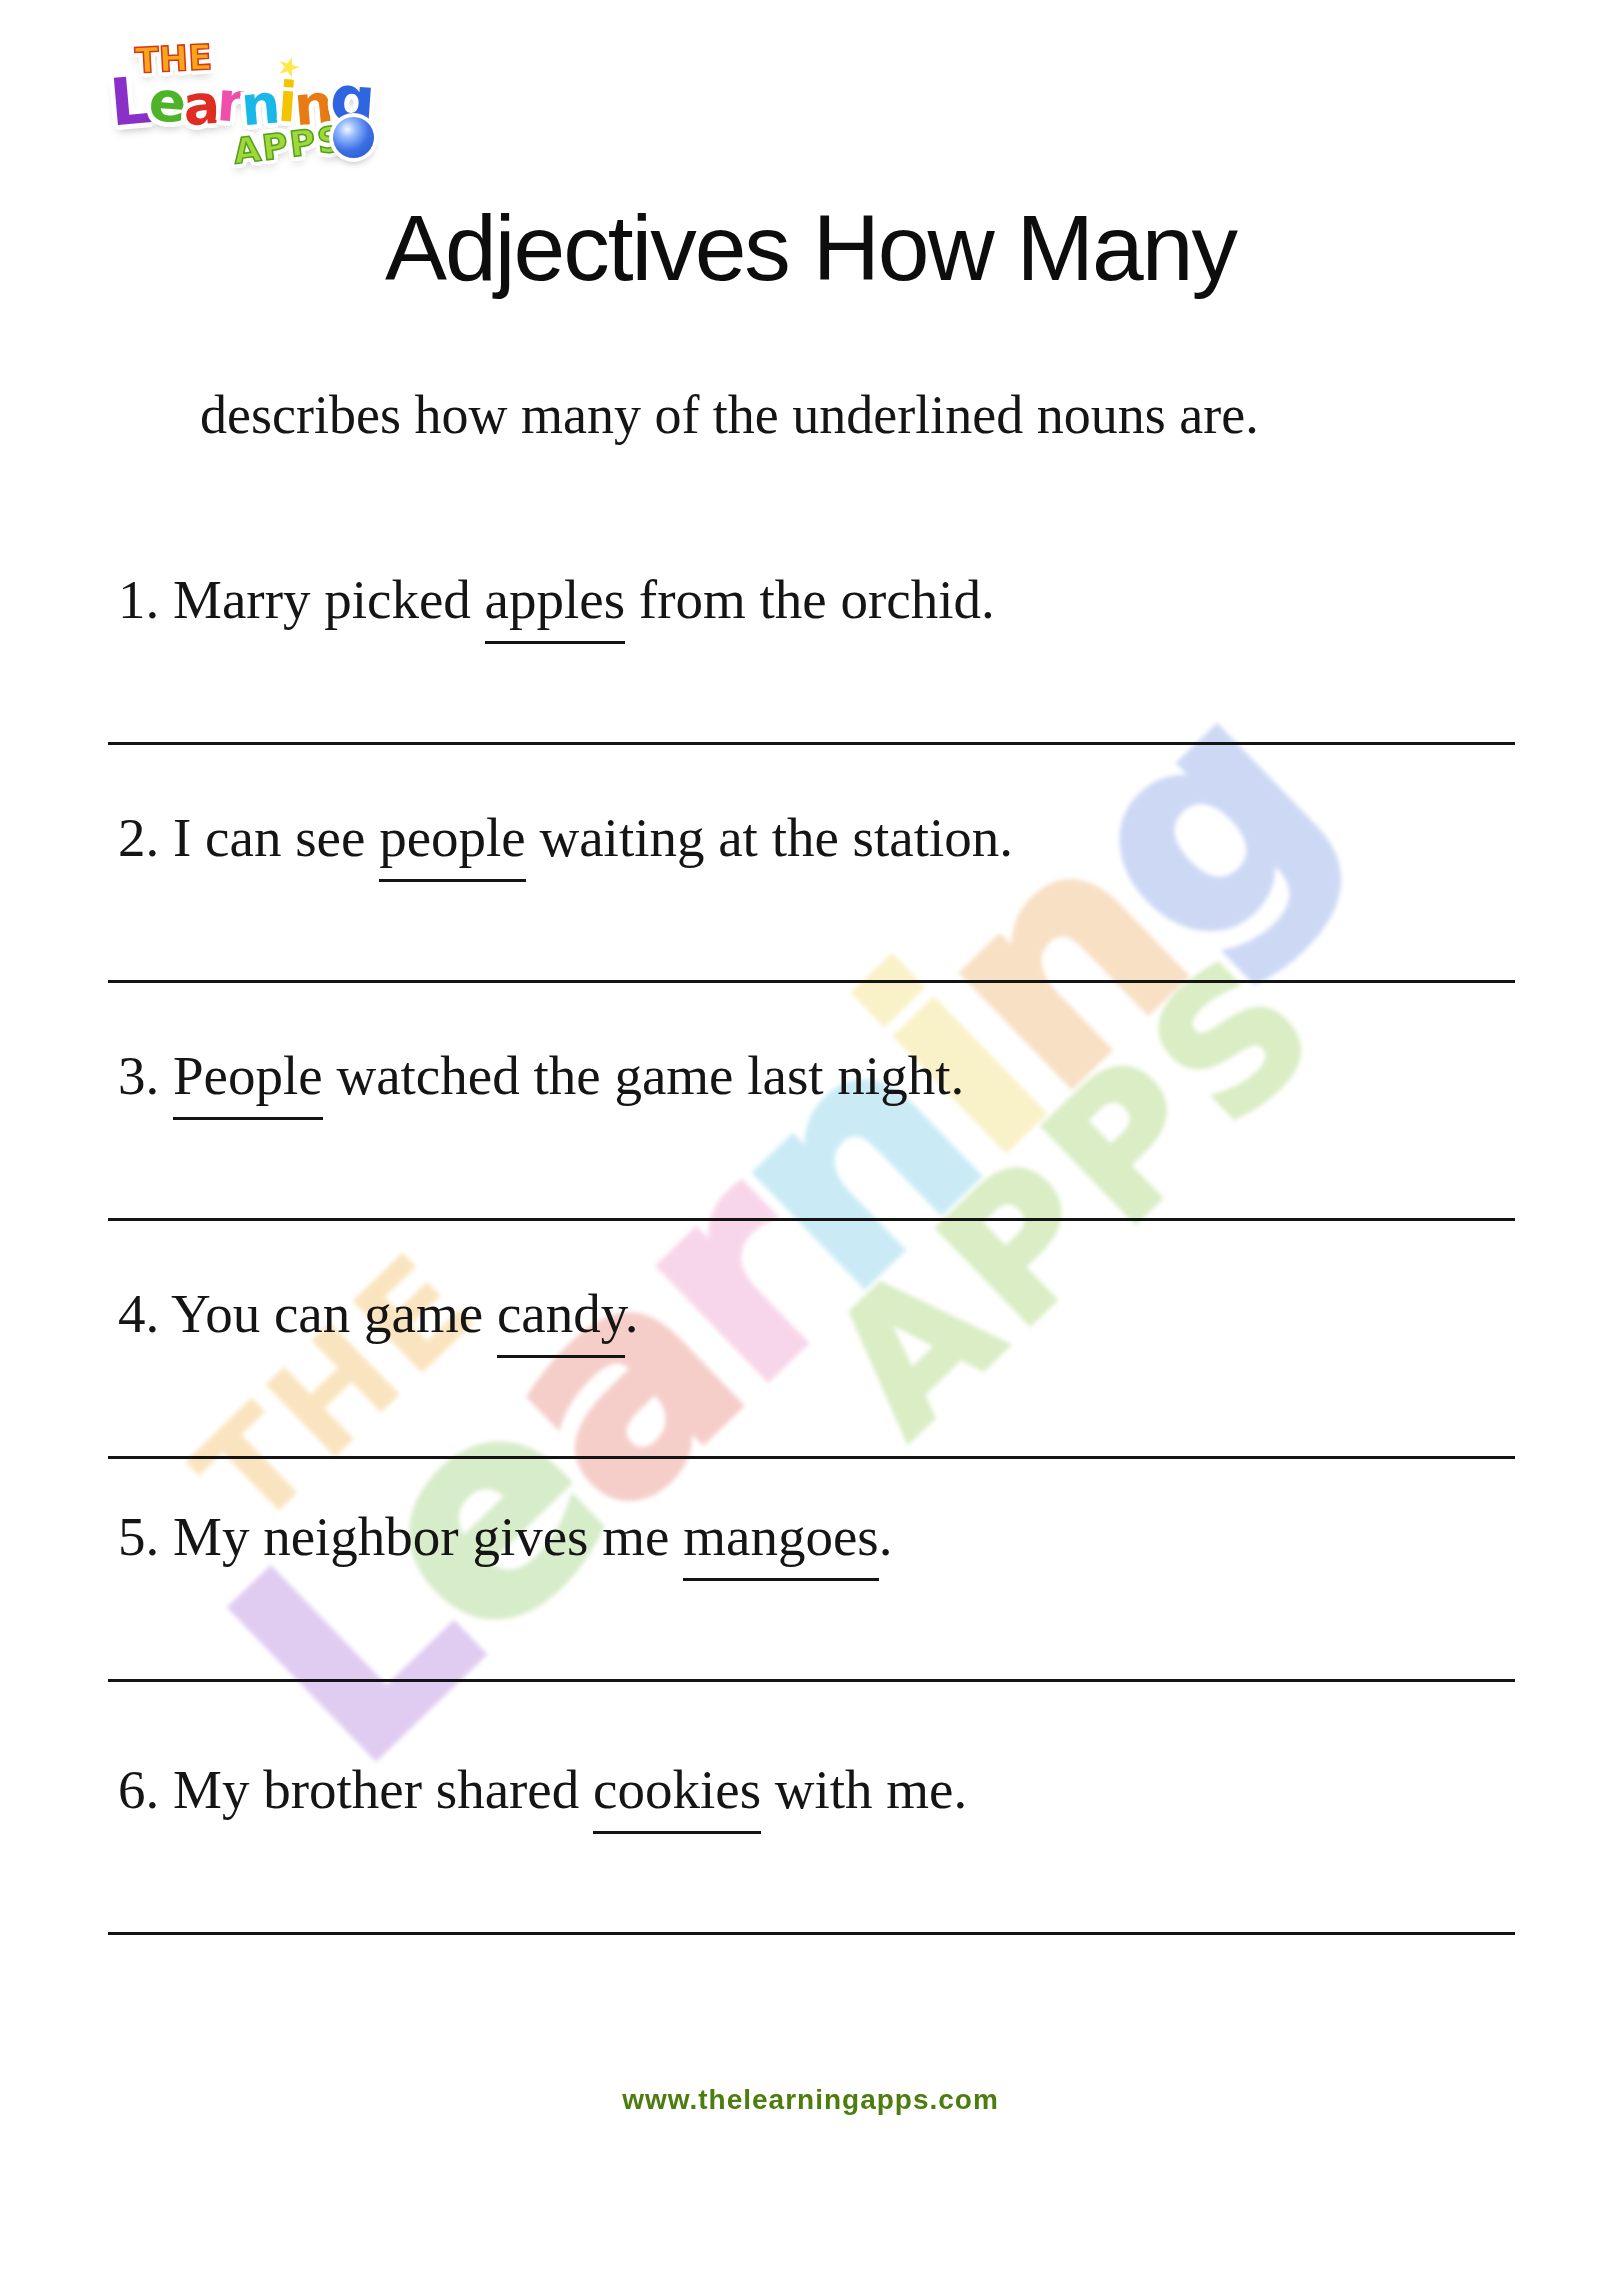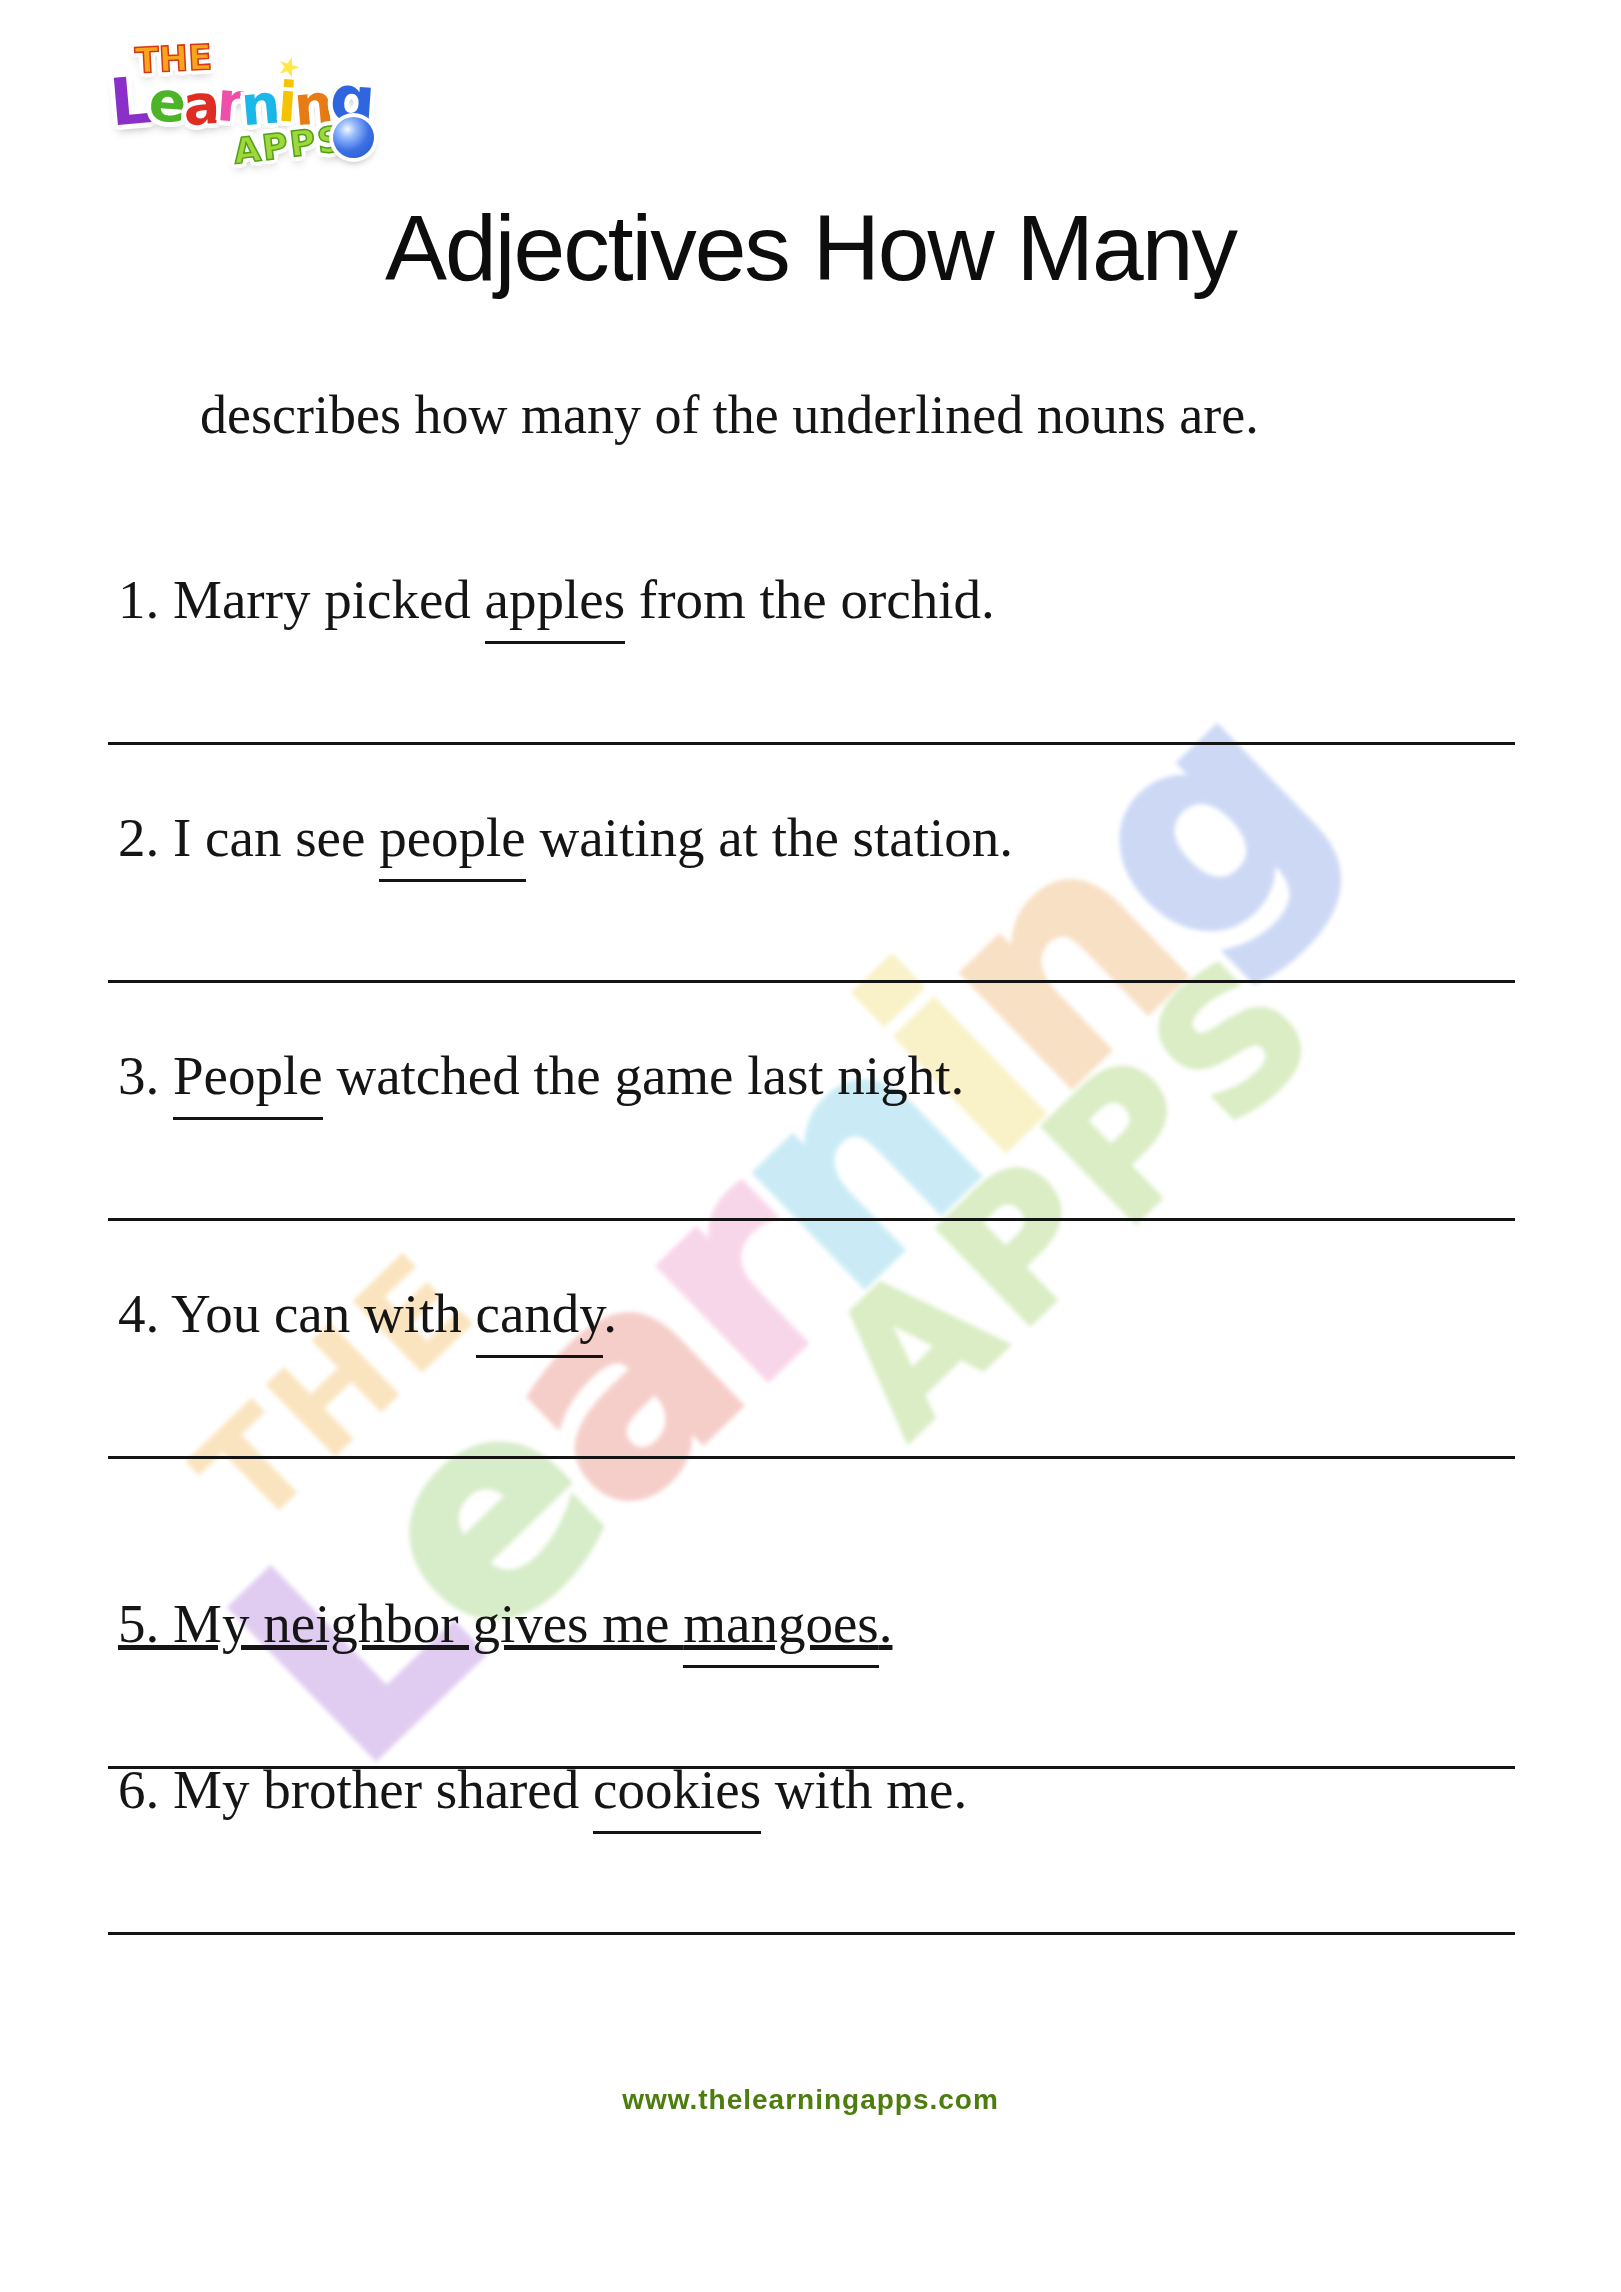--- a/index.html
+++ b/index.html
@@ -63,21 +63,21 @@
            font-size:93px; letter-spacing:-2px; color:#0d0d0d; line-height:1.05; }
 
   
   .instruction { position:absolute; left:200px; top:380px;
                  font-size:54px; line-height:71px; }
 
   
   .question { position:absolute; left:118px; width:1398px; height:188px;
               font-size:55px; line-height:65px; white-space:nowrap; }
   .q0 { top:567px; }  .q1 { top:805px; }  .q2 { top:1043px; }
-  .q3 { top:1281px; } .q4 { top:1591px;text-decoration:underline; } .q5 { top:1757px; }
+  .q3 { top:1281px; } .q4 { top:1504px; } .q5 { top:1757px; }
   .u { border-bottom:3.9px solid #141414; padding-bottom:11px; }
   .answer-line { position:absolute; top:175px; left:-9.8px; width:1407px;
                  border-top:3.9px solid #141414; height:0; }
 
   
   .footer { position:absolute; top:2084px; left:0; width:100%; text-align:center;
             font-family:"Liberation Sans", sans-serif; font-weight:bold;
             font-size:28px; letter-spacing:1px; color:#4d7c0f; }
 </style>
 </head>
@@ -118,21 +118,21 @@
   <span>2. </span><span>I can see </span><span class="u">people</span><span> waiting at the station.</span>
   <div class="answer-line"></div>
 </div>
 
 <div class="question q2">
   <span>3. </span><span></span><span class="u">People</span><span> watched the game last night.</span>
   <div class="answer-line"></div>
 </div>
 
 <div class="question q3">
-  <span>4. </span><span>You can with </span><span class="u">candy</span><span>.</span>
+  <span>4. </span><span>You can game </span><span class="u">candy</span><span>.</span>
   <div class="answer-line"></div>
 </div>
 
 <div class="question q4">
   <span>5. </span><span>My neighbor gives me </span><span class="u">mangoes</span><span>.</span>
   <div class="answer-line"></div>
 </div>
 
 <div class="question q5">
   <span>6. </span><span>My brother shared </span><span class="u">cookies</span><span> with me.</span>

